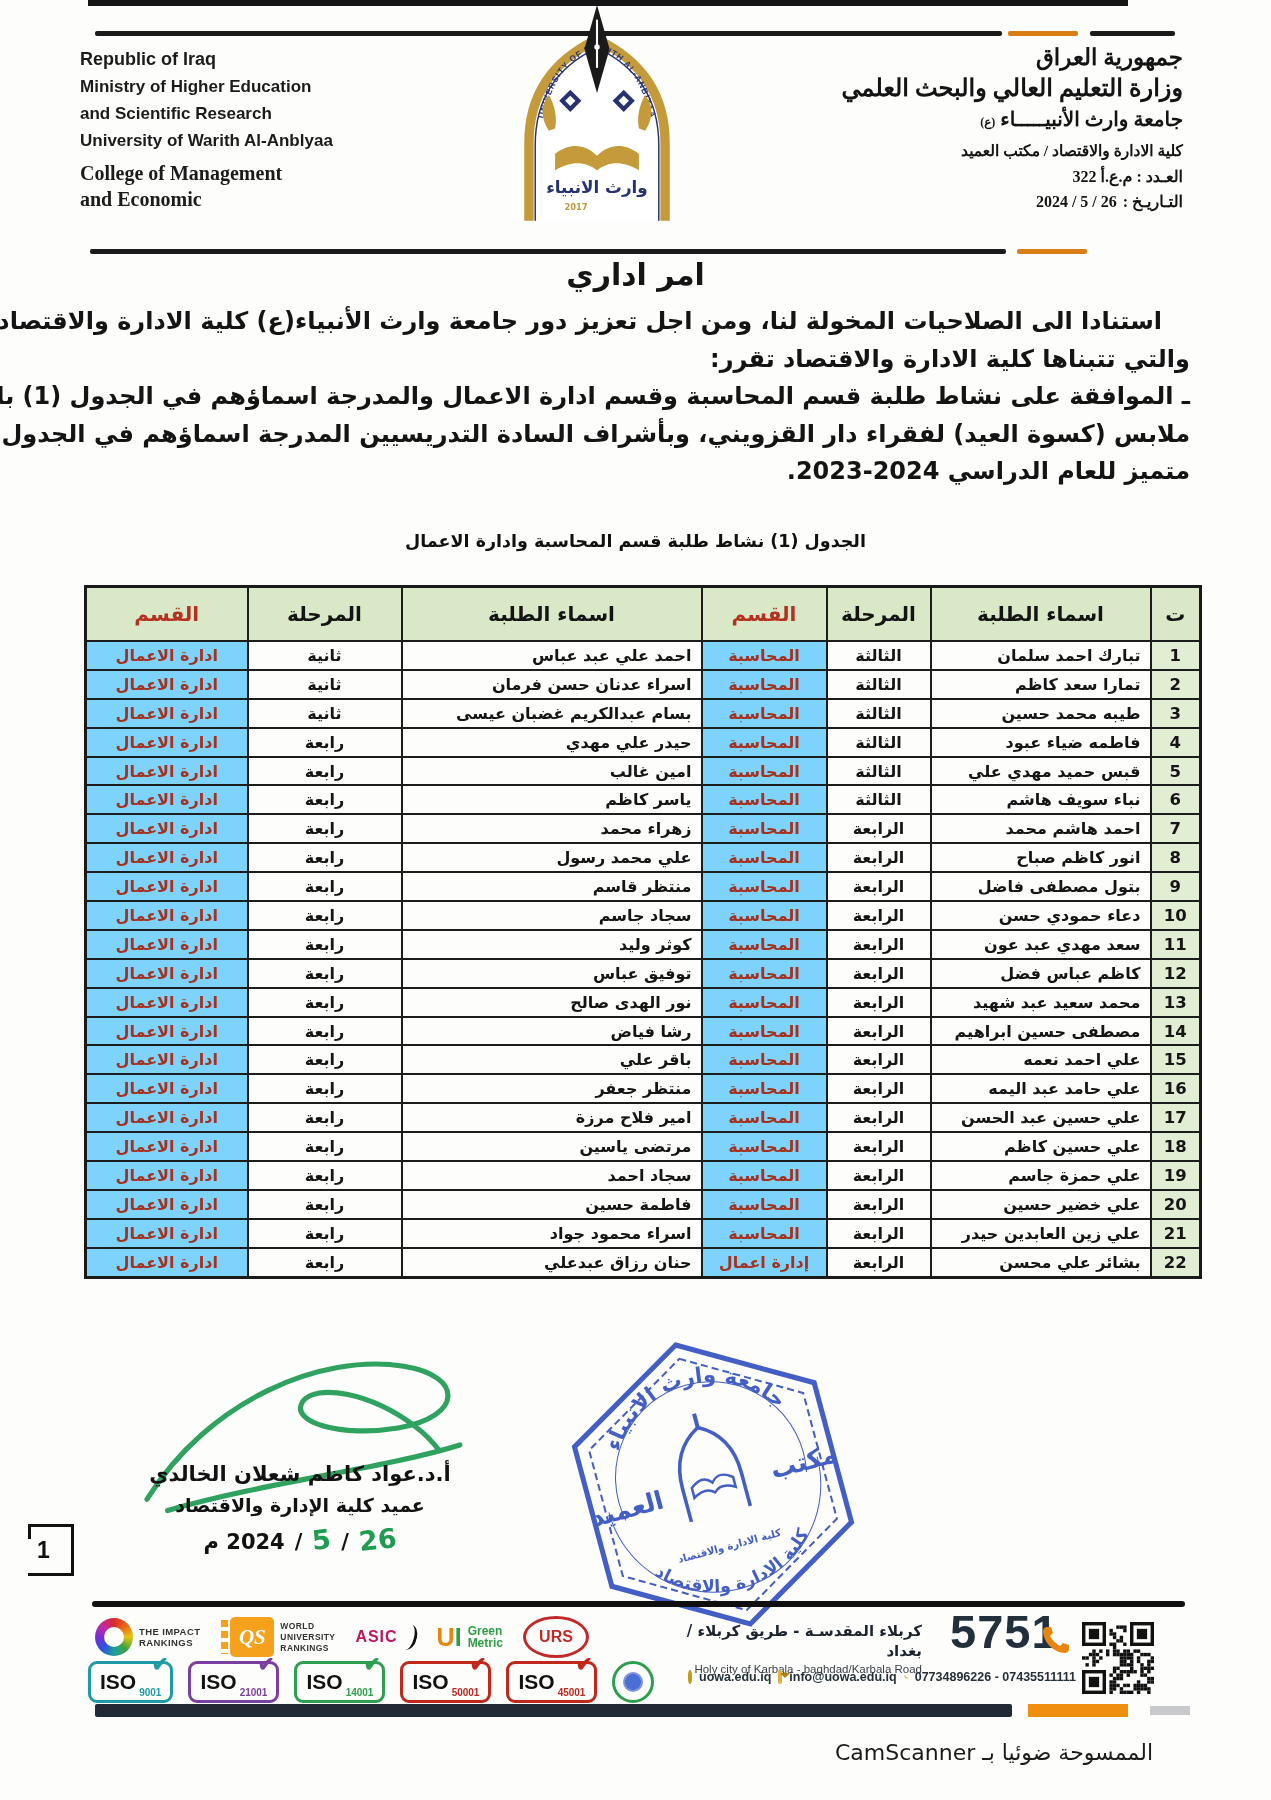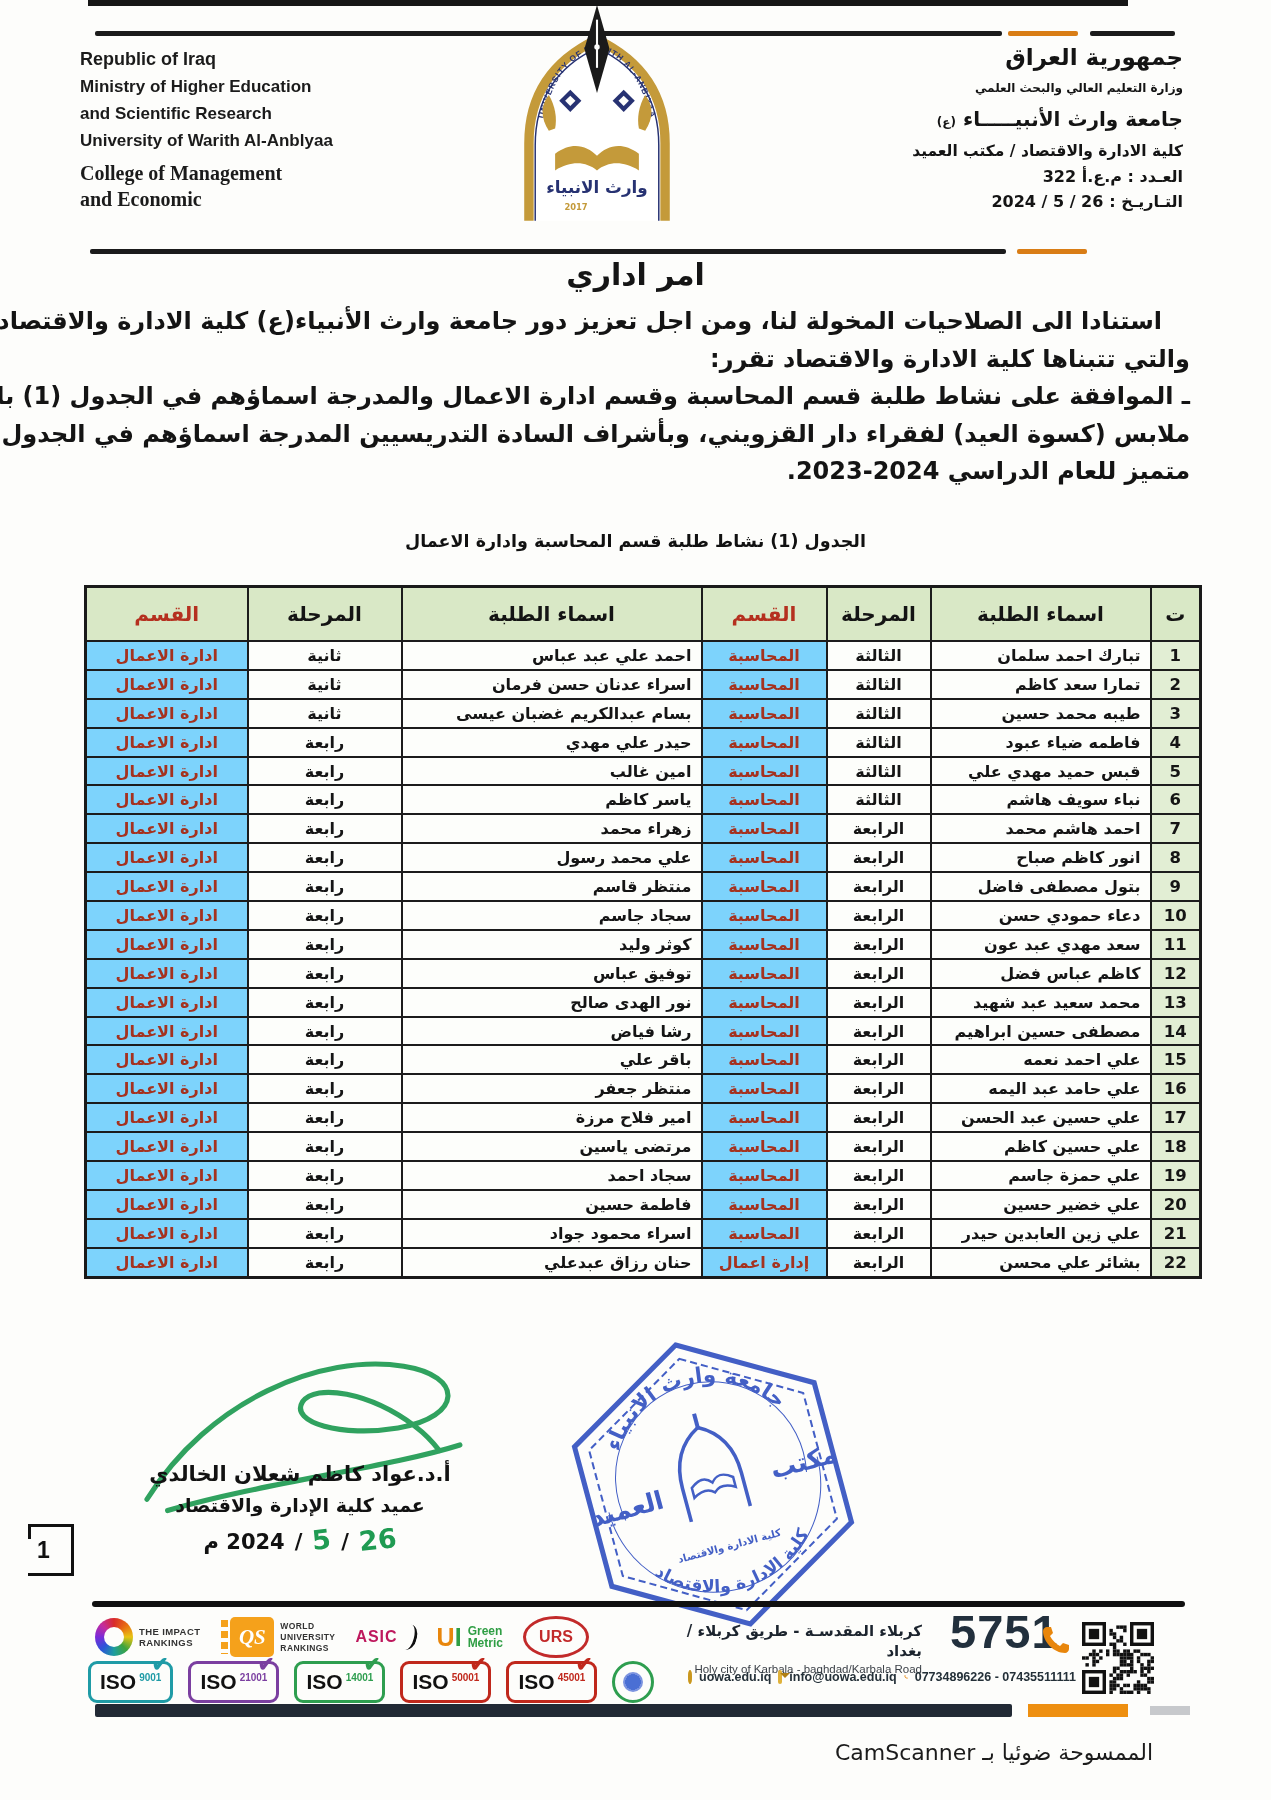--- a/index.html
+++ b/index.html
@@ -10,23 +10,23 @@
   .artifact-topbar{left:88px;top:0;width:1040px;height:6px;background:#161616;}
   .rule{height:5px;background:#1b1b1b;border-radius:2px;}
   .rule.orange{background:#d97d15;}
   
   .lh-en{left:80px;top:46px;width:330px;font-family:"Liberation Sans",sans-serif;color:#1b1b1b;}
   .lh-en .l{font-size:17px;font-weight:bold;line-height:27px;}
   .lh-en .l0{font-size:18px;}
   .lh-en .serif{font-family:"Liberation Serif",serif;font-size:20px;font-weight:bold;line-height:26px;margin-top:6px;}
   .lh-en .serif2{font-family:"Liberation Serif",serif;font-size:20px;font-weight:bold;line-height:26px;}
   
-  .lh-ar{right:88px;top:42px;width:430px;direction:rtl;text-align:right;color:#141414;}
+  .lh-ar{right:88px;top:42px;width:430px;direction:rtl;text-align:right;color:#141414;font-family:Liberation Serif, serif;}
   .lh-ar .a1{font-size:23px;font-weight:bold;line-height:31px;}
-  .lh-ar .a2{font-size:12px;font-weight:bold;line-height:30px;}
+  .lh-ar .a2{font-size:24px;font-weight:bold;line-height:30px;}
   .lh-ar .a3{font-size:20px;font-weight:bold;line-height:32px;}
   .lh-ar .a3 .pbuh{font-size:12px;}
   .lh-ar .a4{font-size:15.5px;font-weight:bold;line-height:26px;}
   .lh-ar .meta{font-size:16px;font-weight:bold;line-height:25px;display:flex;justify-content:flex-start;gap:6px;}
   .lh-ar .meta .val{direction:ltr;unicode-bidi:isolate;}
   
   .doc-title{left:0;right:0;top:257px;text-align:center;font-size:30px;font-weight:bold;color:#151515;}
   .doc-body{left:80px;right:81px;top:303px;direction:rtl;text-align:right;font-size:24px;font-weight:bold;color:#141414;}
   .doc-body .line{line-height:37.5px;white-space:nowrap;}
   .doc-body .indent{padding-right:28px;}
@@ -72,21 +72,21 @@
   .asic-arc{width:14px;height:26px;border-right:3.5px solid #101010;border-radius:50%;transform:rotate(14deg);margin-left:-4px;}
   .ui-txt{font-size:25px;font-weight:bold;font-family:"Liberation Sans",sans-serif;}
   .ui-txt .u{color:#e8860c;} .ui-txt .i{color:#2f9e44;}
   .gm-lines{font-size:12px;font-weight:bold;line-height:12px;color:#2f9e44;font-family:"Liberation Sans",sans-serif;}
   .urs-oval{width:60px;height:36px;border:3.5px solid #c22a2a;border-radius:50%;display:flex;align-items:center;justify-content:center;
       color:#c22a2a;font-weight:bold;font-size:16px;font-family:"Liberation Sans",sans-serif;}
   .iso-row{left:88px;top:1661px;display:flex;align-items:center;gap:15px;}
   .iso-badge{height:36px;border-width:3.5px;border-style:solid;border-radius:9px;display:flex;align-items:center;gap:3px;
       padding:0 9px;background:#fdfdfb;position:relative;font-family:"Liberation Sans",sans-serif;}
   .iso-badge .iso{font-size:21px;font-weight:bold;color:#111;}
-  .iso-badge .code{font-size:10px;font-weight:bold;align-self:flex-end;margin-bottom:17px;}
+  .iso-badge .code{font-size:10px;font-weight:bold;align-self:flex-end;margin-bottom:2px;}
   .iso-badge .chk{position:absolute;right:2px;top:-12px;font-size:20px;font-weight:bold;}
   .globe-badge{width:36px;height:36px;border:3px solid #2e9e4f;border-radius:50%;display:flex;align-items:center;justify-content:center;}
   .globe-badge .inner{width:20px;height:20px;border-radius:50%;background:radial-gradient(#4a6fd4 55%,#7b93df 56%);}
   .addr{left:652px;top:1621px;width:270px;text-align:right;}
   .addr .ar{direction:rtl;font-size:15px;font-weight:bold;color:#1c242e;line-height:20px;}
   .addr .en{font-size:11.5px;font-weight:normal;color:#3a3f46;line-height:16px;font-family:"Liberation Sans",sans-serif;}
   .big-num{left:950px;top:1604px;font-size:47px;font-weight:bold;color:#22303d;letter-spacing:1px;font-family:"Liberation Sans",sans-serif;}
   .phone-glyph{left:1040px;top:1624px;}
   .contact-row{left:688px;top:1670px;width:388px;display:flex;align-items:center;gap:7px;
       font-size:12.5px;font-weight:bold;color:#243038;font-family:"Liberation Sans",sans-serif;white-space:nowrap;}

